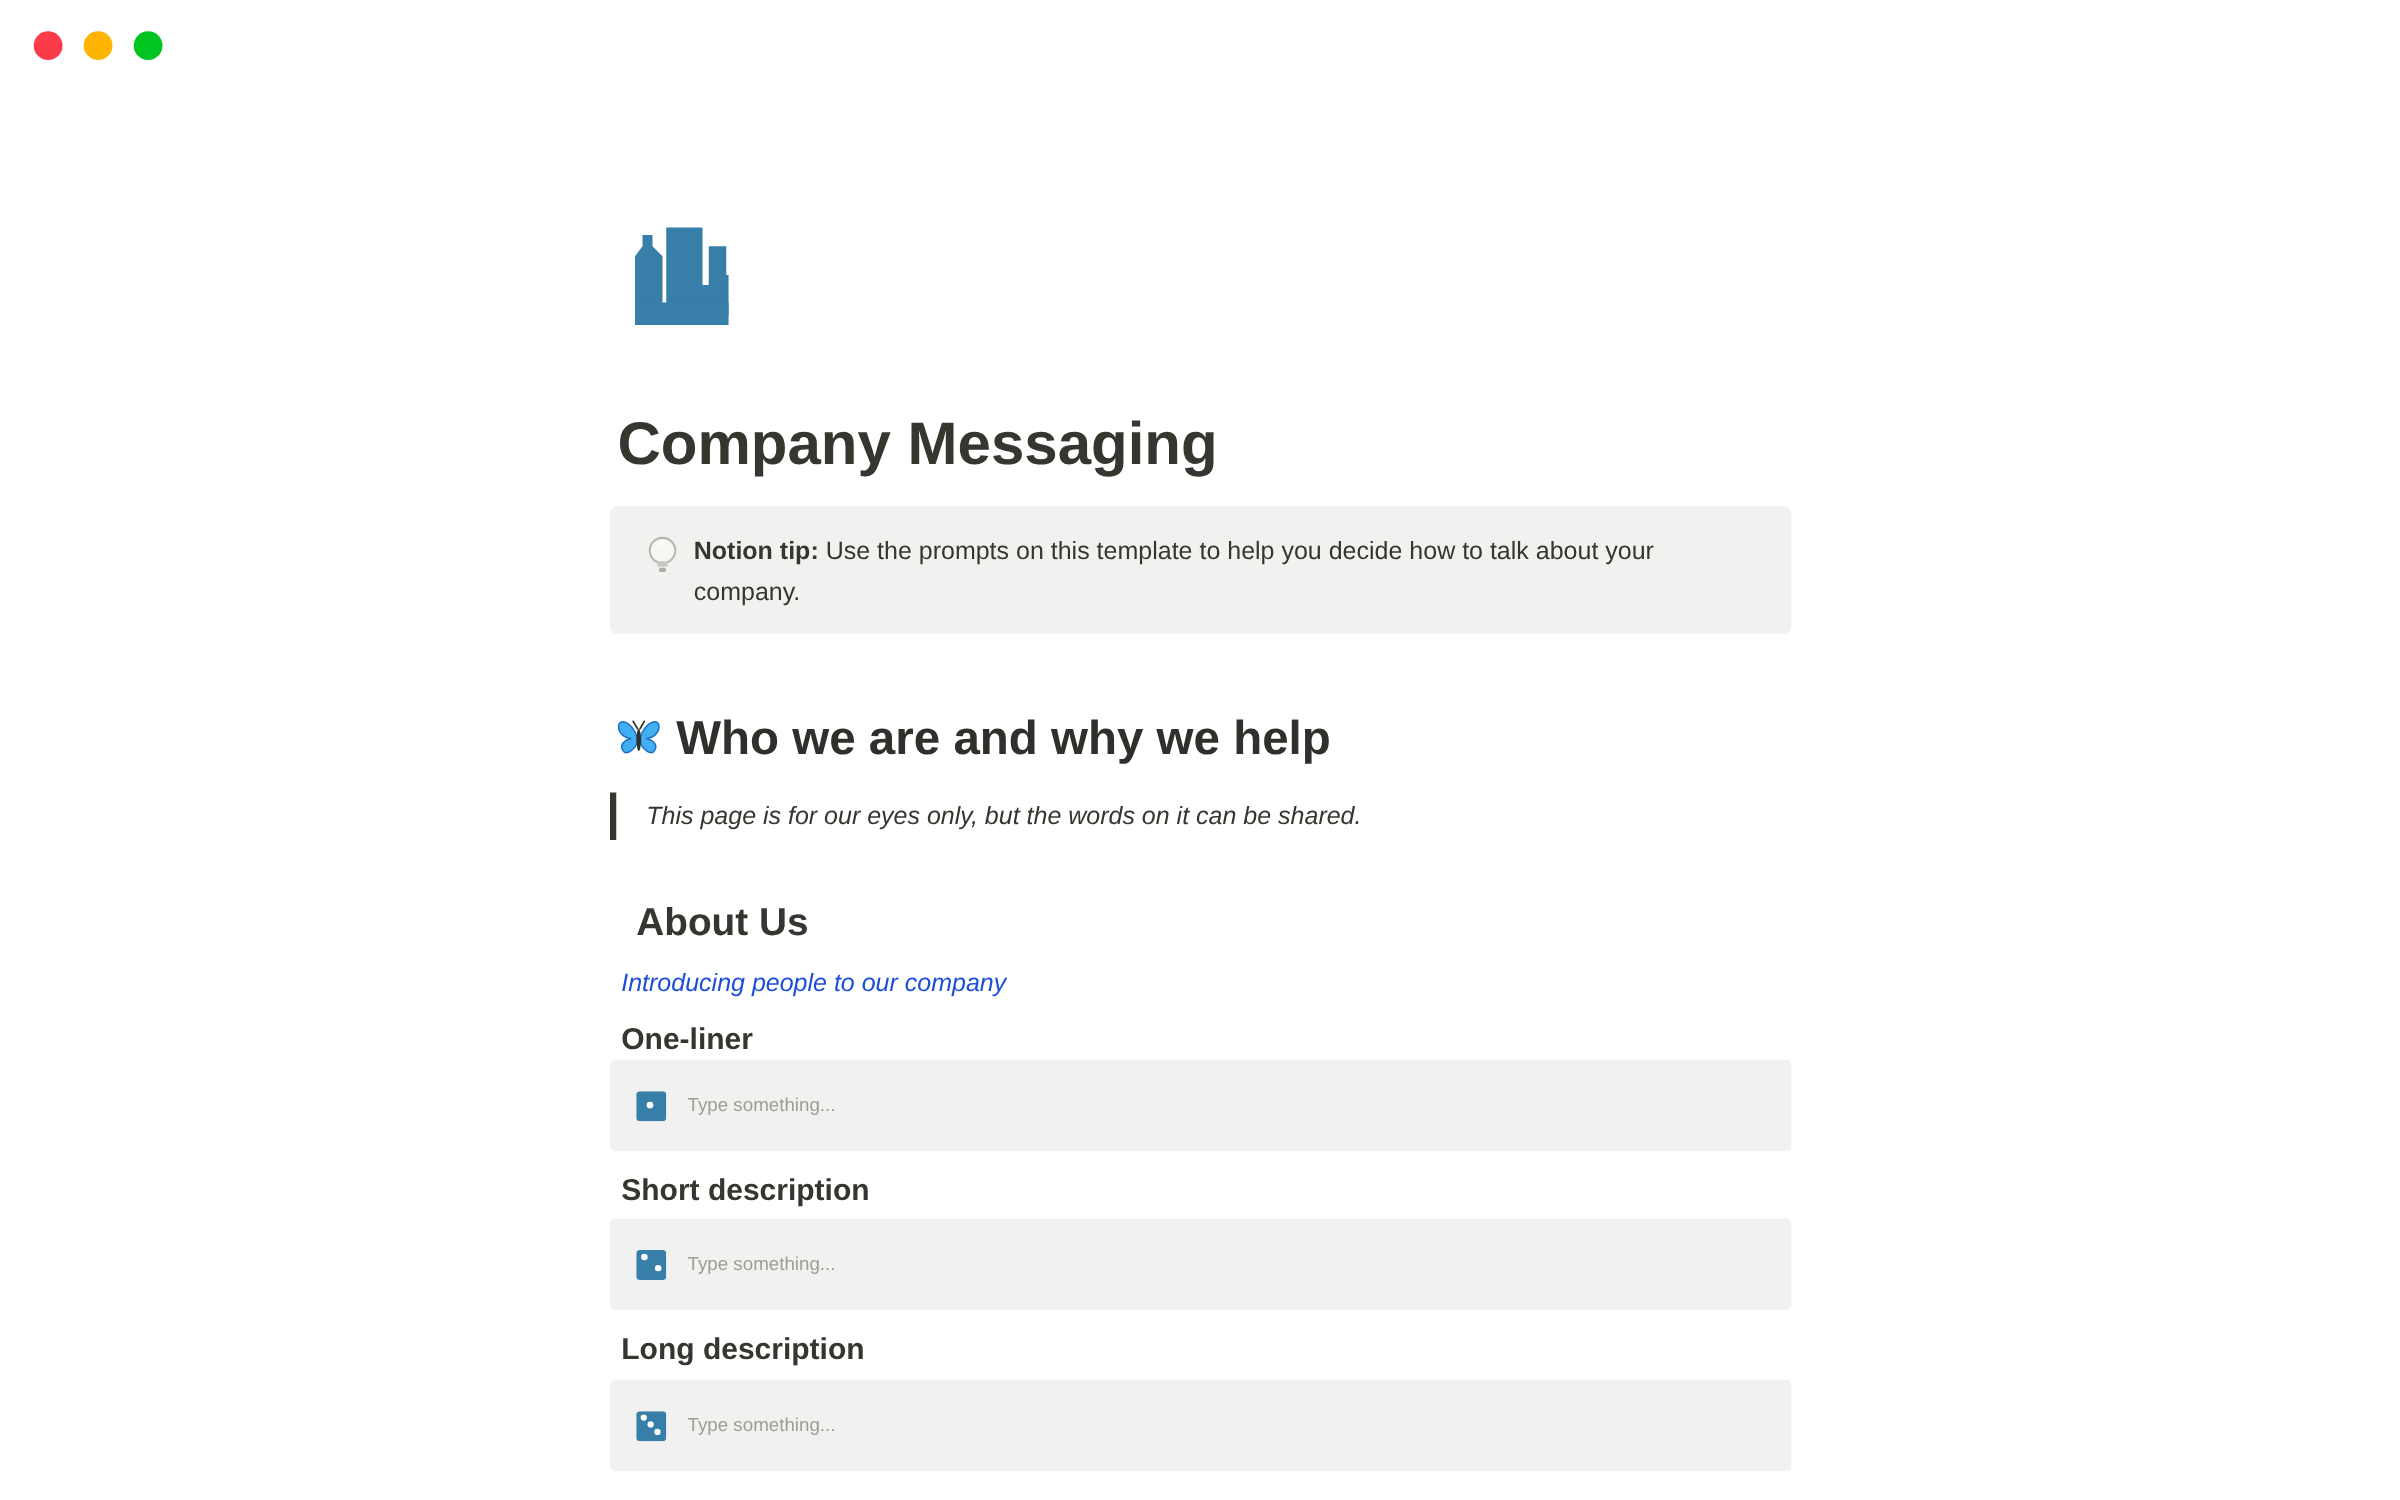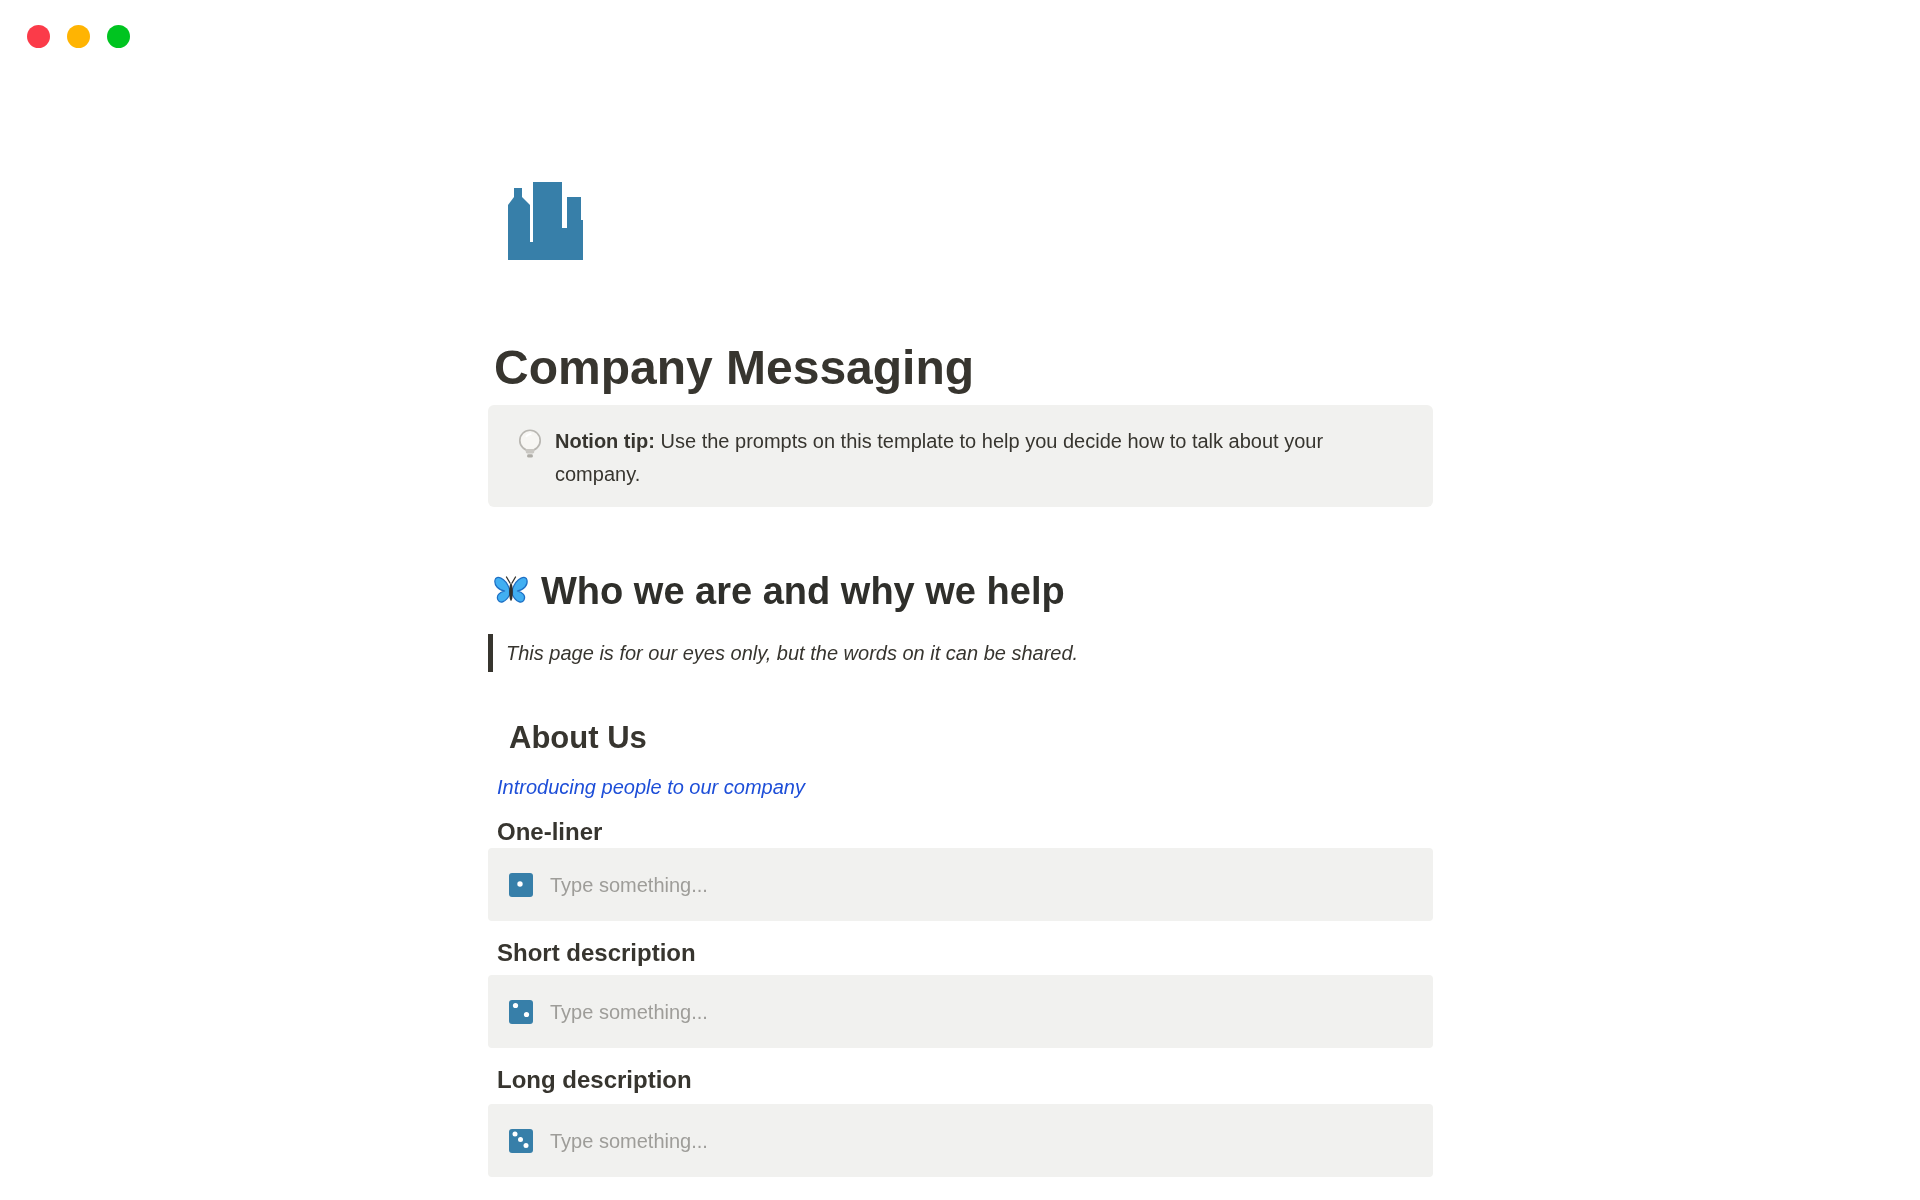--- a/index.html
+++ b/index.html
@@ -7,52 +7,52 @@
               font-family:"Liberation Sans", sans-serif; color:#37352F; }
 
   
   .traffic { position:absolute; top:25px; left:27px; display:flex; gap:17px; }
   .light { width:23px; height:23px; border-radius:50%; }
 
   
   .page-icon { position:absolute; left:505px; top:180px; width:78px; height:80px; cursor:pointer; }
 
   
-  .page-title { position:absolute; left:494px; top:342px; font-size:48px; font-weight:bold;
+  .page-title { position:absolute; left:494px; top:330px; font-size:48px; font-weight:bold;
                 letter-spacing:0px; color:#37352F; line-height:52px; }
 
   
   .callout { position:absolute; left:488px; top:405px; width:945px; height:102px;
              background:#F1F1EF; border-radius:6px; }
   .callout-emoji { position:absolute; left:25px; top:22px; width:34px; height:34px; }
   .callout-text { position:absolute; left:67px; top:20px; width:850px;
                   font-size:20px; line-height:33px; color:#37352F; }
   .callout-text b { font-weight:bold; }
 
   
   .h1-row { position:absolute; left:493px; top:568px; display:flex; align-items:center; gap:12px; }
   .h1-emoji { width:36px; height:36px; flex:0 0 auto; }
   .h1-text { font-size:38px; font-weight:bold; line-height:46px; color:#2F2F2B; }
 
   
   .quote { position:absolute; left:488px; top:634px; border-left:5px solid #37352F;
-           padding-left:13px; min-height:38px; display:flex; align-items:center; }
+           padding-left:24px; min-height:38px; display:flex; align-items:center; }
   .quote-text { font-size:20px; font-style:italic; line-height:38px; color:#37352F; }
 
   
   .h2 { position:absolute; left:509px; top:719px; font-size:31px; font-weight:bold; line-height:37px; }
   .subtitle { position:absolute; left:497px; top:774px; font-size:20px; font-style:italic;
               color:#1d4ed8; line-height:26px; }
 
   .h3 { position:absolute; left:497px; font-size:24px; font-weight:bold; line-height:28px; }
   .field-box { position:absolute; left:488px; width:945px; height:73px; background:#F1F1EF;
                border-radius:4px; display:flex; align-items:center; padding-left:21px;
                cursor:text; }
   .field-icon { width:24px; height:24px; flex:0 0 auto; margin-right:17px; }
-  .placeholder { font-size:20px; color:#9E9D99; line-height:24px; }
+  .placeholder { font-size:15px; color:#9E9D99; line-height:24px; }
 </style>
 </head>
 <body>
 
 <div class="traffic">
   <div class="light" style="background:#FB3B49"></div>
   <div class="light" style="background:#FFB402"></div>
   <div class="light" style="background:#00C420"></div>
 </div>
 

